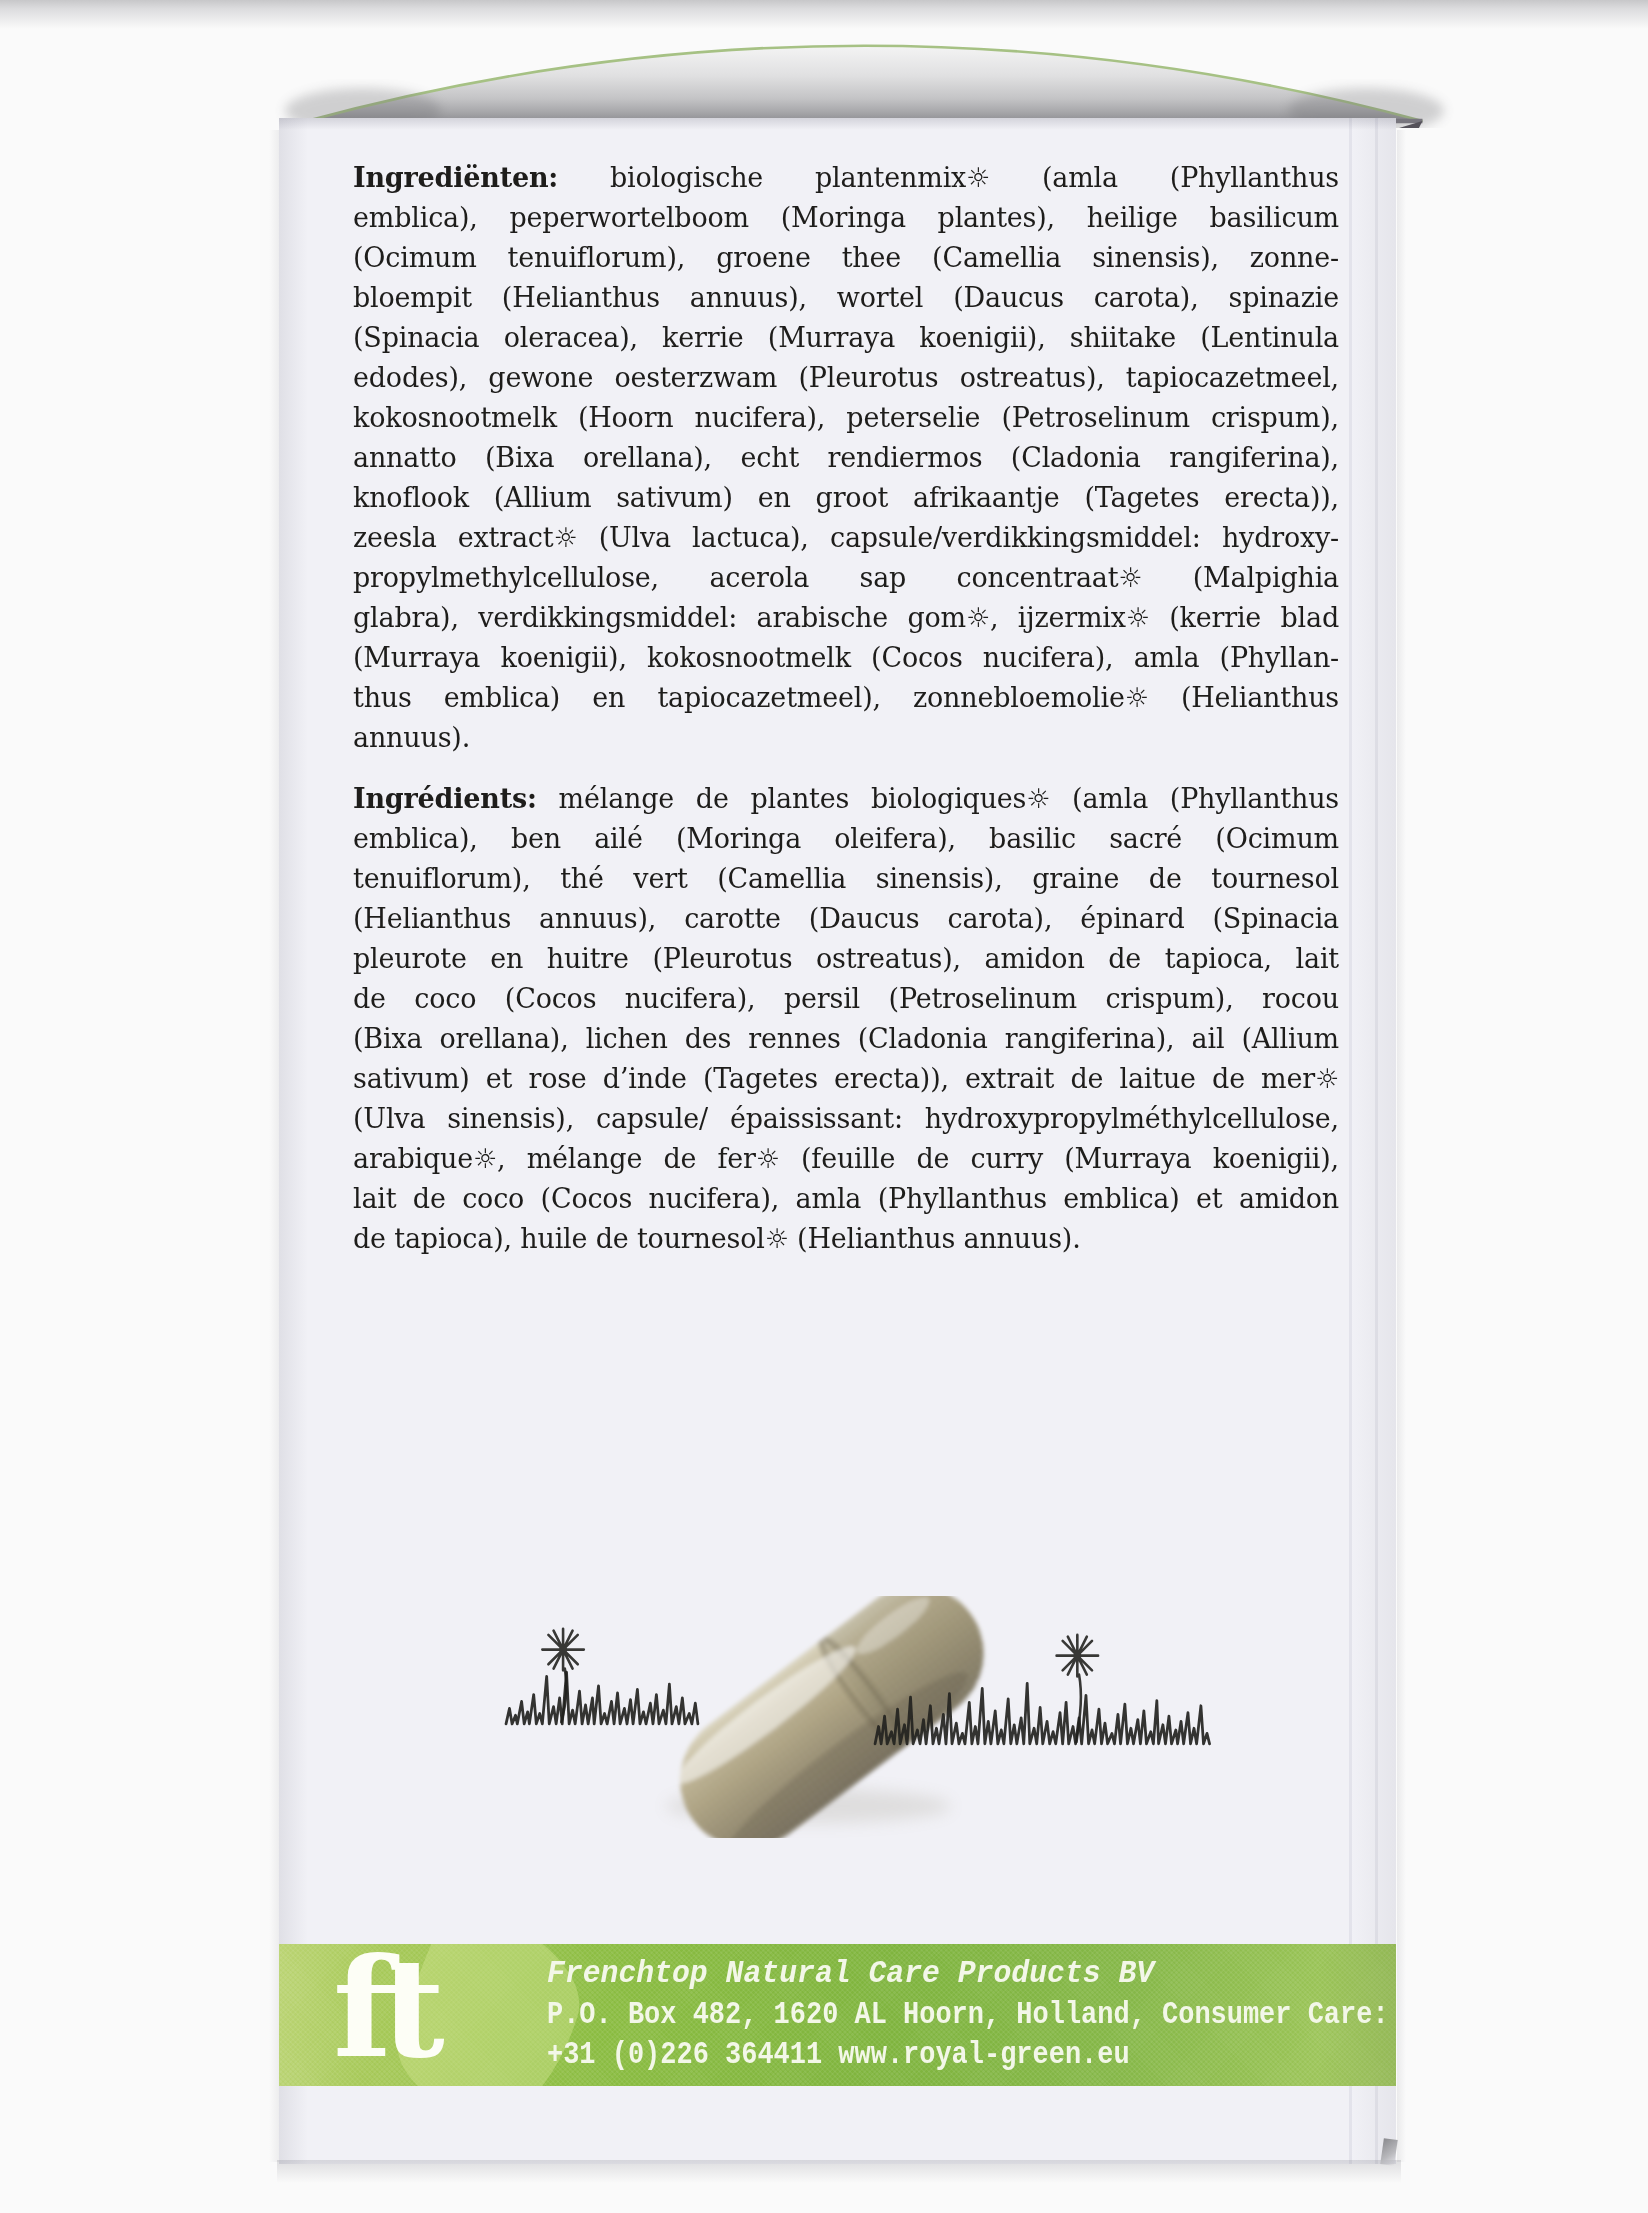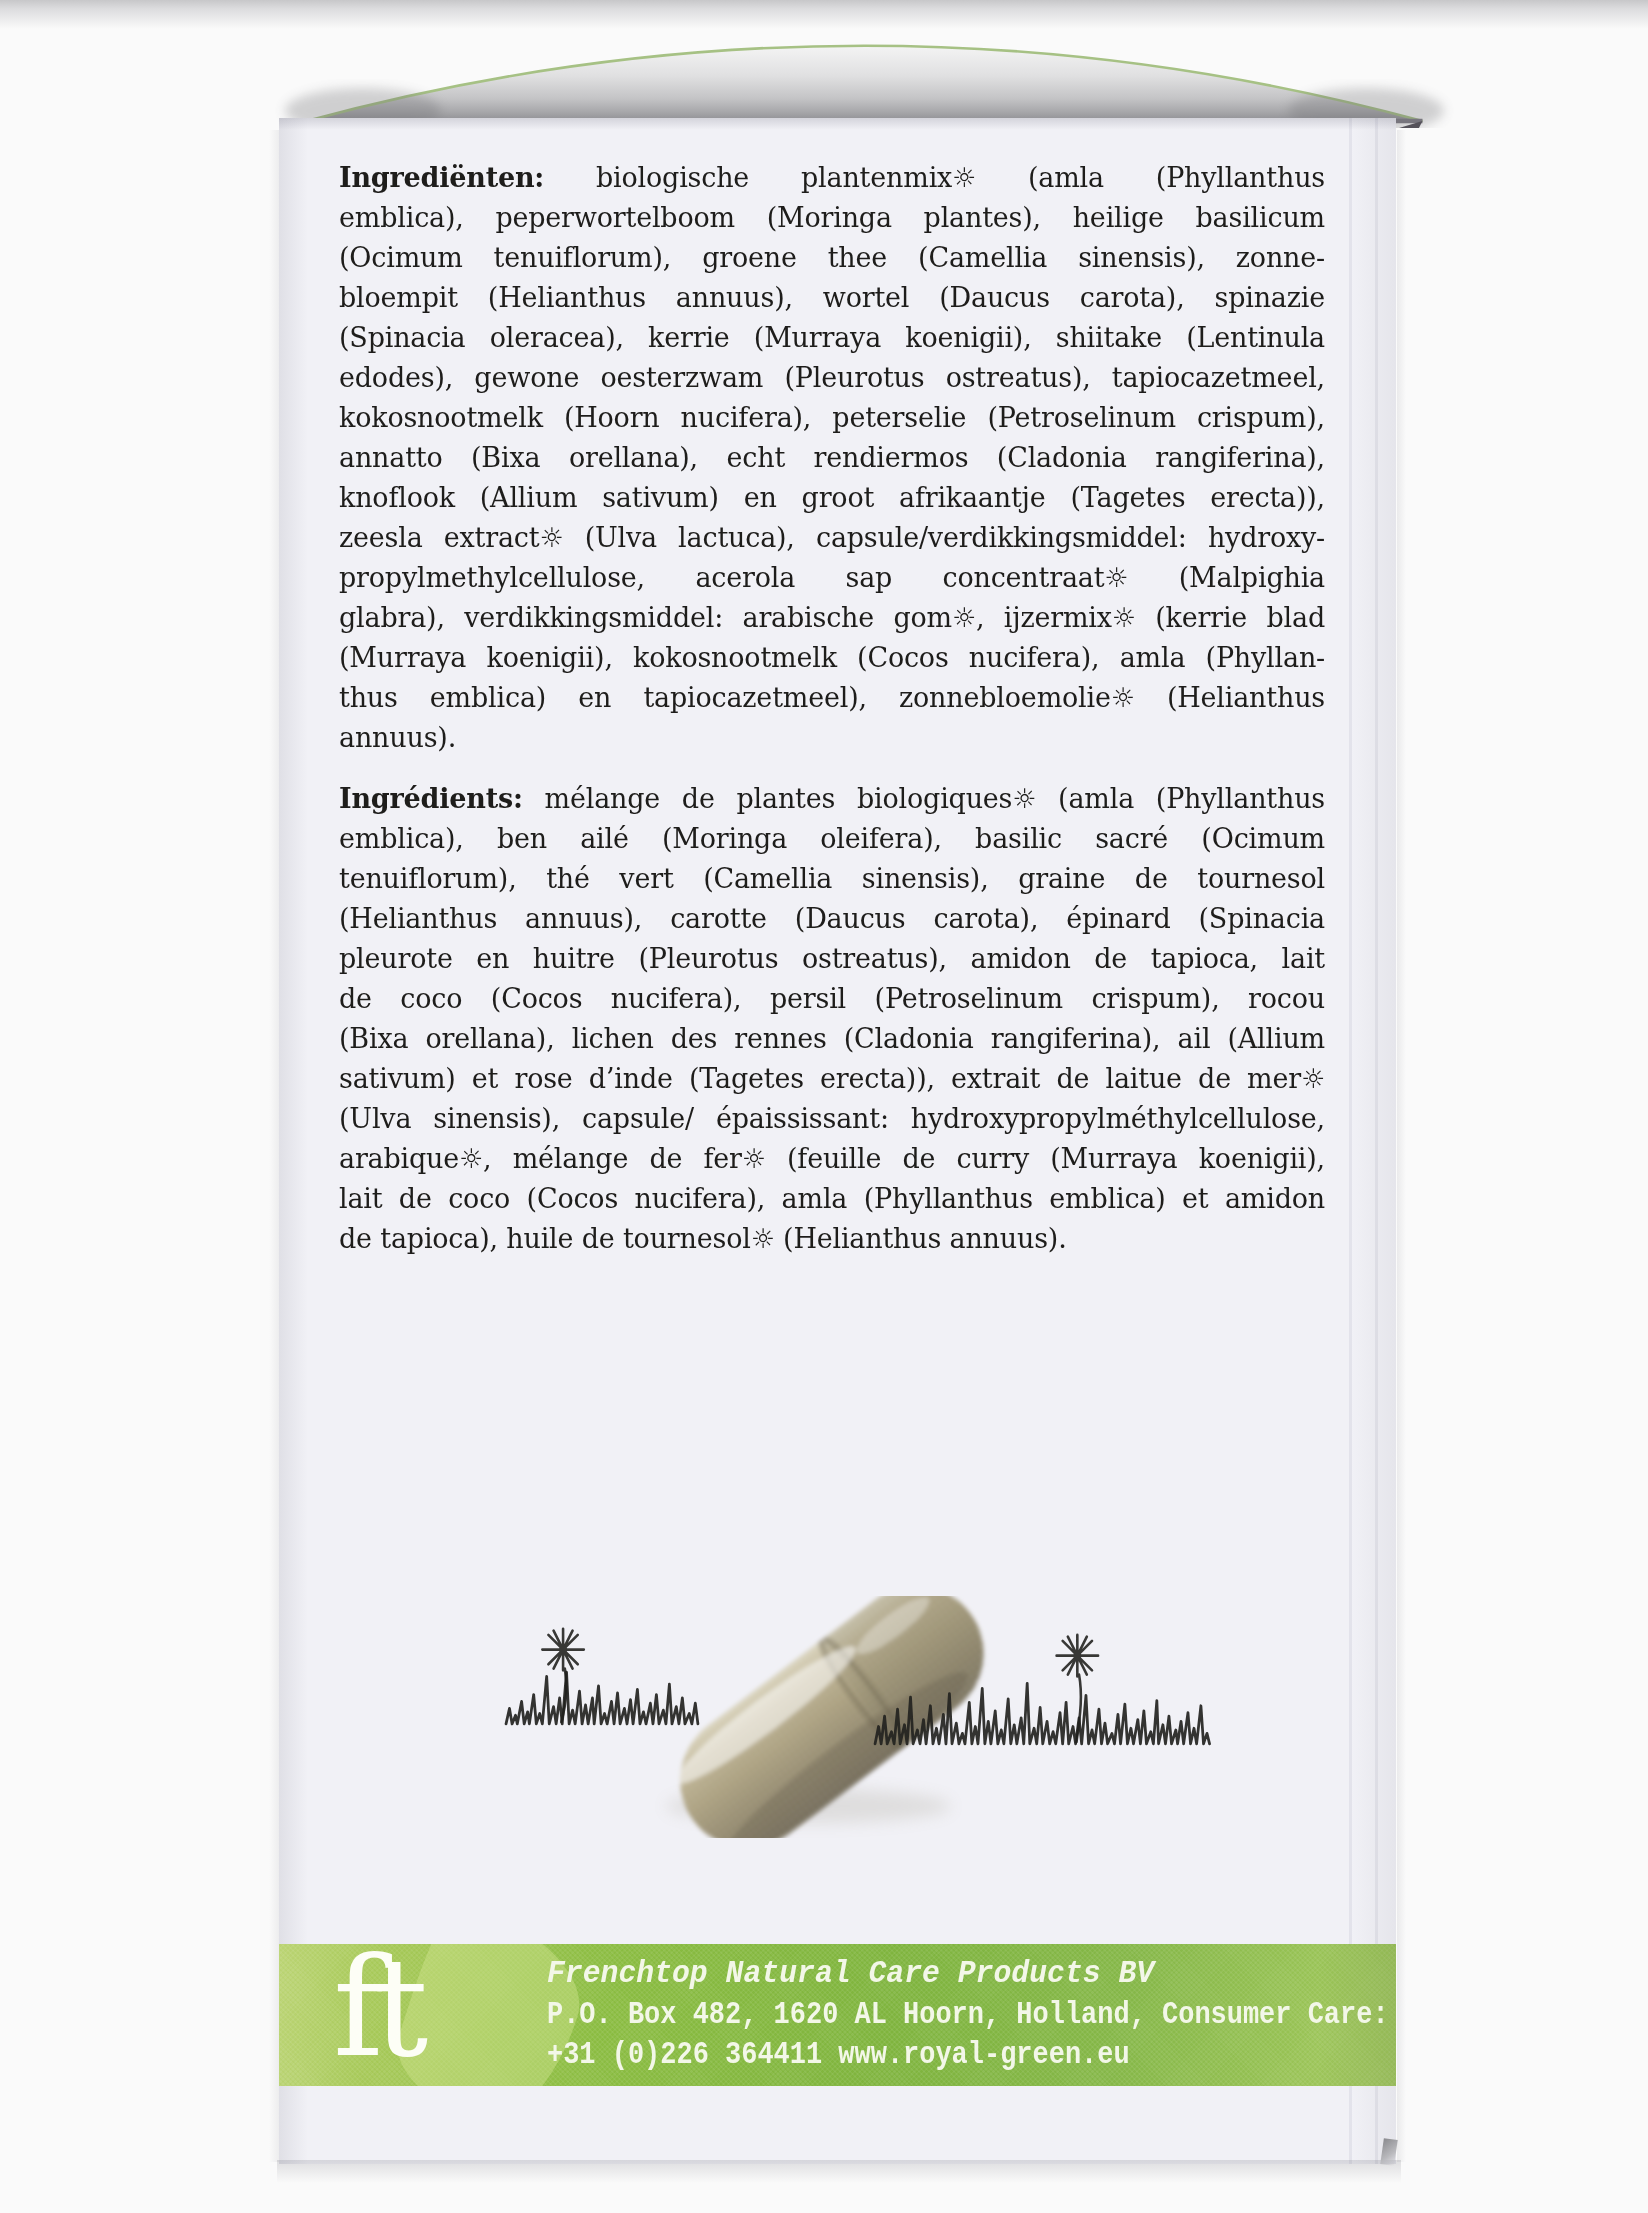--- a/index.html
+++ b/index.html
@@ -12,41 +12,41 @@
   .arch{position:absolute;left:259px;top:24px;width:1211px;height:104px;}
   
   .box-face{position:absolute;left:279px;top:118px;width:1117px;height:2046px;
     background:
       linear-gradient(to right, rgba(70,70,90,.10) 0, rgba(70,70,90,0) 29px, rgba(70,70,90,0) 1072px, rgba(70,70,90,.07) 100%),
       linear-gradient(to bottom, rgba(60,60,80,.16) 0, rgba(60,60,80,0) 12px),
       #f1f1f6;}
   .crease{position:absolute;top:0;bottom:0;width:2.6px;background:rgba(110,110,140,.10);}
   .crease.c1{left:1070px;} .crease.c2{left:1096px;}
   
-  .ingredients{position:absolute;left:60px;top:40px;width:986px;color:#1e1d1b;}
+  .ingredients{position:absolute;left:74px;top:40px;width:986px;color:#1e1d1b;}
   .para{font-size:27px;line-height:40px;letter-spacing:-0.2px;}
   .para + .para{margin-top:21px;}
   .para .line{text-align:justify;text-align-last:justify;white-space:nowrap;}
   .para .line:last-child{text-align-last:left;}
   .para strong{font-weight:bold;}
   
   .illustration{position:absolute;left:205px;top:1478px;width:796px;height:242px;}
   
   .band{position:absolute;left:0;top:1826px;width:1117px;height:142px;overflow:hidden;
     background:
       repeating-linear-gradient(45deg, rgba(255,255,255,.06) 0 1.7px, rgba(0,0,0,0) 1.7px 3.5px),
       repeating-linear-gradient(-45deg, rgba(255,255,255,.05) 0 1.7px, rgba(0,0,0,0) 1.7px 3.5px),
       linear-gradient(100deg,#b3cf63 0%,#a3c755 12%,#8abc41 30%,#7fb43e 55%,#85b748 75%,#97c254 90%,#a9cc66 100%);}
   .band::after{content:"";position:absolute;inset:0;
     background:linear-gradient(to right, rgba(255,255,255,.10) 0, rgba(0,0,0,0) 8%, rgba(0,0,0,0) 93%, rgba(70,110,30,.20) 100%);}
   .leaf-shape{position:absolute;left:130px;top:-26px;width:164px;height:199px;
     background:rgba(215,233,150,.40);border-radius:10% 90% 40% 60%/60% 40% 70% 30%;
     transform:rotate(18deg);}
   .ft-logo{position:absolute;left:54px;top:-10.4px;font-family:"DejaVu Serif",serif;
-    font-size:137px;line-height:147px;font-weight:400;color:#fdfef6;letter-spacing:-10.4px;z-index:2;}
+    font-size:137px;line-height:147px;font-weight:700;color:#fdfef6;letter-spacing:-10.4px;z-index:2;}
   .band-text{position:absolute;left:268px;top:8.6px;z-index:2;color:#f3f7e8;
     font-family:Liberation Mono, monospace;}
   .band-line{transform-origin:left center;white-space:nowrap;}
   .band-company{font-size:32px;line-height:42px;font-style:italic;font-weight:600;transform:scaleX(.93);}
   .band-address{font-size:31px;line-height:40px;font-weight:700;transform:scaleX(.87);}
   .band-contact{font-size:31px;line-height:40px;font-weight:700;transform:scaleX(.87);}
   
   .box-bottom-shadow{position:absolute;left:277px;top:2160px;width:1124px;height:22.5px;
     background:linear-gradient(to bottom, rgba(90,90,100,.18), rgba(90,90,100,0));}
   .corner-notch{position:absolute;left:1382px;top:2139px;width:14px;height:26px;

